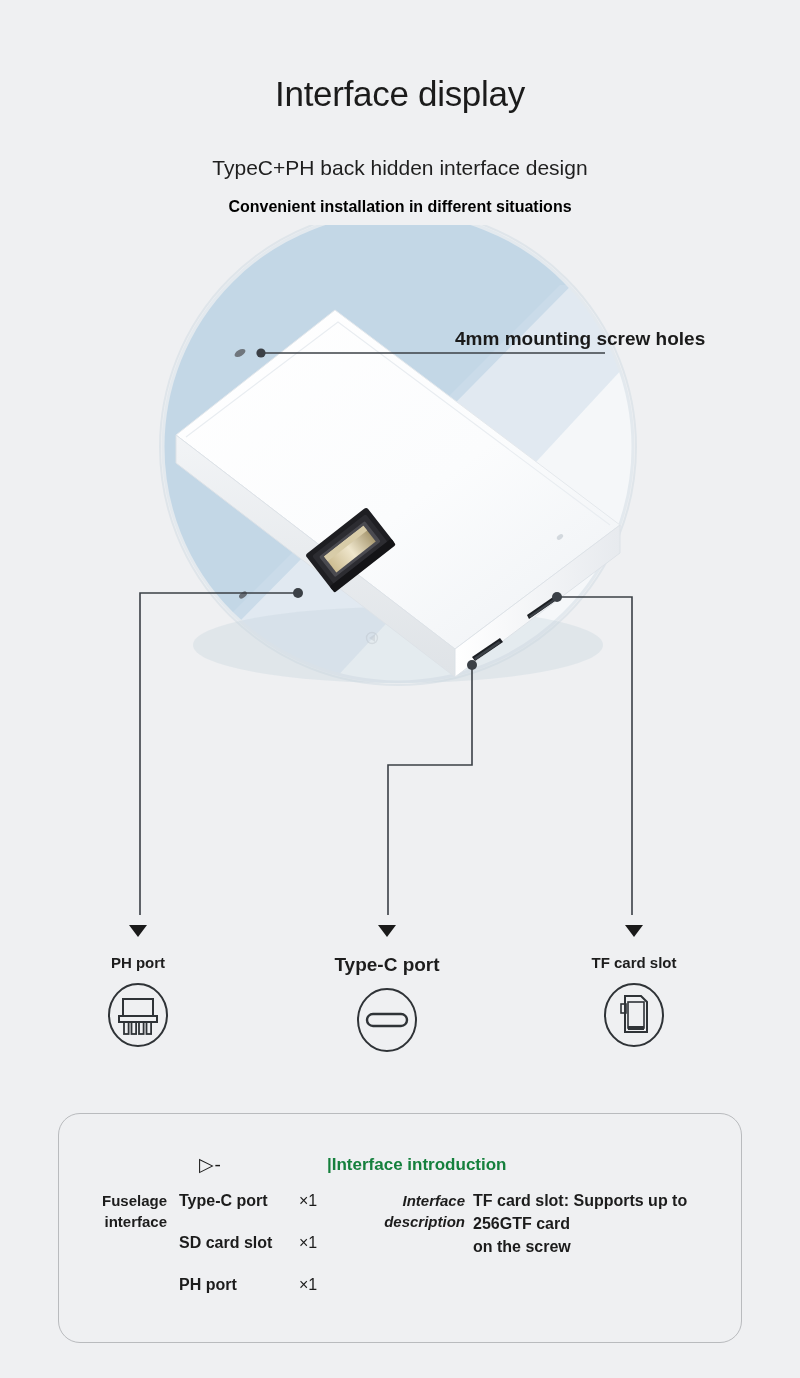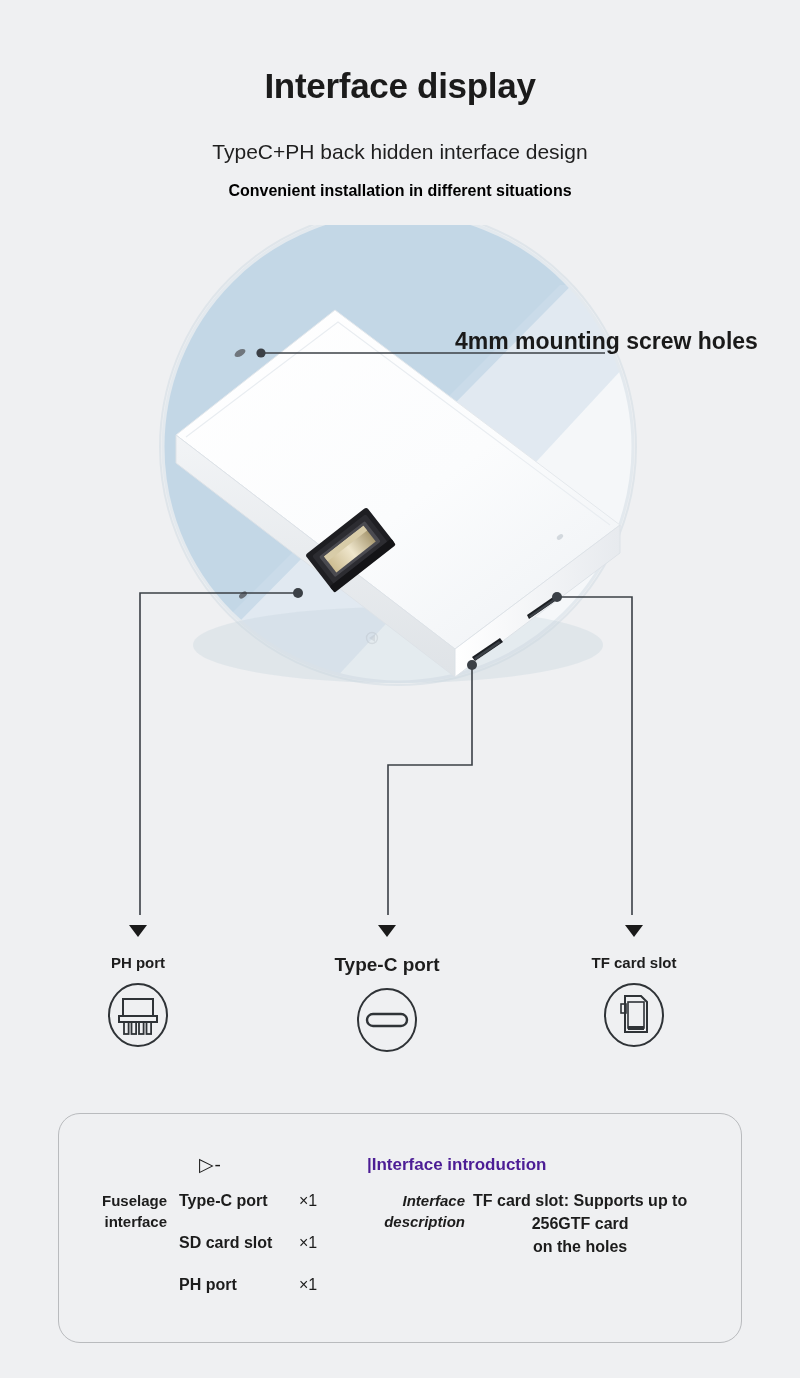--- a/index.html
+++ b/index.html
@@ -21,24 +21,24 @@
 
   
   .header {
     position: absolute;
     top: 0;
     left: 0;
     width: 800px;
     text-align: center;
   }
   .title {
-    margin: 8px;
+    margin: 16px;
     padding-top: 58px;
     font-size: 35px;
-    font-weight: 700;
+    font-weight: 400;
     color: #1b1b1b;
     letter-spacing: -0.3px;
   }
   .subtitle {
     margin: 0;
     padding-top: 26px;
     font-size: 21px;
     font-weight: 400;
     color: #1f1f1f;
   }
@@ -128,23 +128,22 @@
     color: #1a1a1a;
     line-height: 26px;
     letter-spacing: 1px;
   }
   .spec-head-title {
     position: absolute;
     left: 268px;
     top: 0;
     font-size: 17px;
     font-weight: 700;
-    color: #4c1d95;
+    color: #15803d;
     line-height: 26px;
-    margin-left: 40px;
   }
 
   .spec-body {
     position: absolute;
     top: 76px;
     left: 0;
     width: 100%;
   }
   .spec-col {
     position: absolute;
@@ -195,21 +194,20 @@
     font-weight: 400;
     color: #1c1c1c;
     line-height: 21px;
   }
   .spec-note {
     font-size: 16px;
     font-weight: 700;
     color: #1c1c1c;
     line-height: 21px;
     margin-bottom: 2px;
-    text-align: center;
   }
 </style>
 </head>
 <body>
 
 <div id="page">
 
   <div class="header">
     <h1 class="title">Interface display</h1>
     <p class="subtitle">TypeC+PH back hidden interface design</p>
@@ -389,22 +387,22 @@
             <span class="spec-row-qty">×1</span>
           </div>
         </div>
       </div>
 
       <div class="spec-col spec-col-right">
         <div class="spec-key">Interface description</div>
         <div class="spec-rows">
           <div class="spec-note">TF card slot: Supports up to</div>
           <div class="spec-note">256GTF card</div>
-          <div class="spec-note">on the holes</div>
+          <div class="spec-note">on the screw</div>
         </div>
       </div>
 
     </div>
   </div>
 
-  <div style="position:absolute; left:455px; top:328px; font-size:23px; font-weight:700; color:#1a1a1a; white-space:nowrap;">4mm mounting screw holes</div>
+  <div style="position:absolute; left:455px; top:328px; font-size:19px; font-weight:700; color:#1a1a1a; white-space:nowrap;">4mm mounting screw holes</div>
 
 </div>
 
 </body></html>

